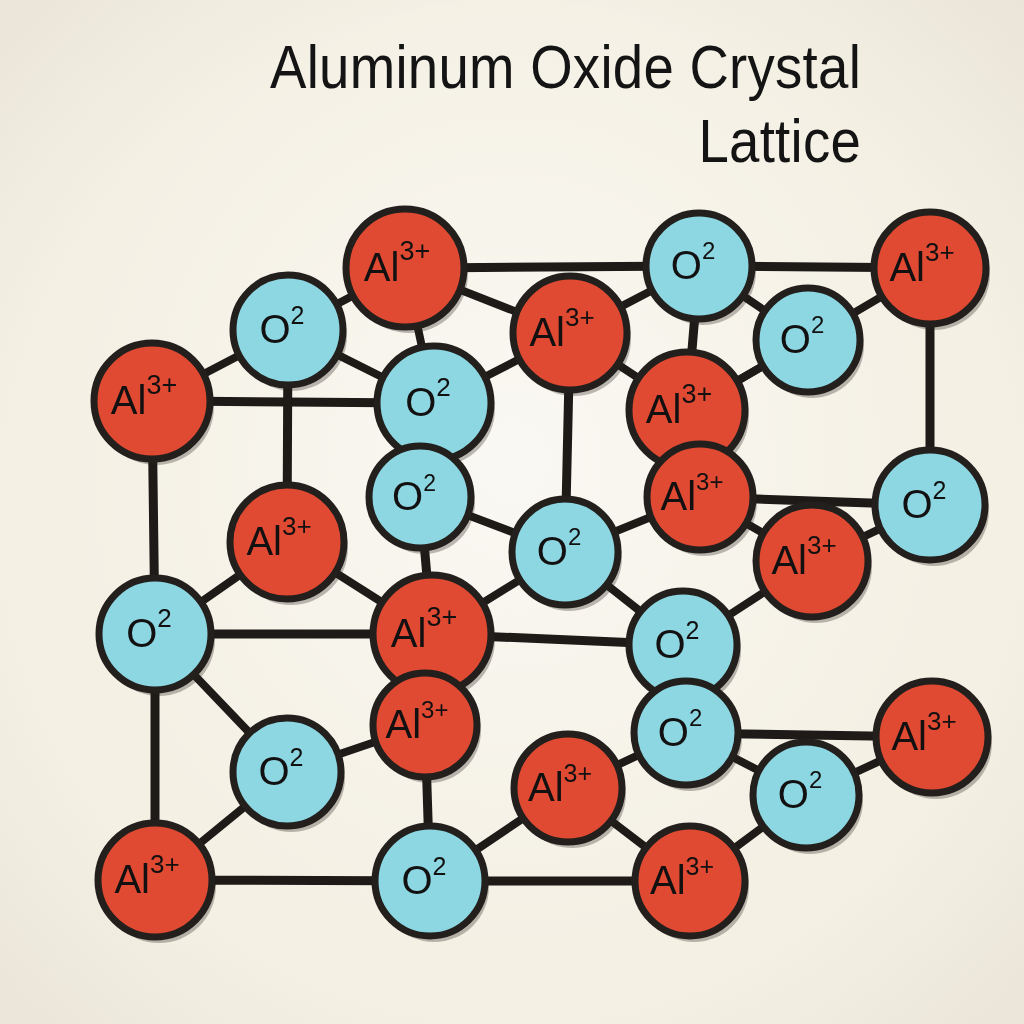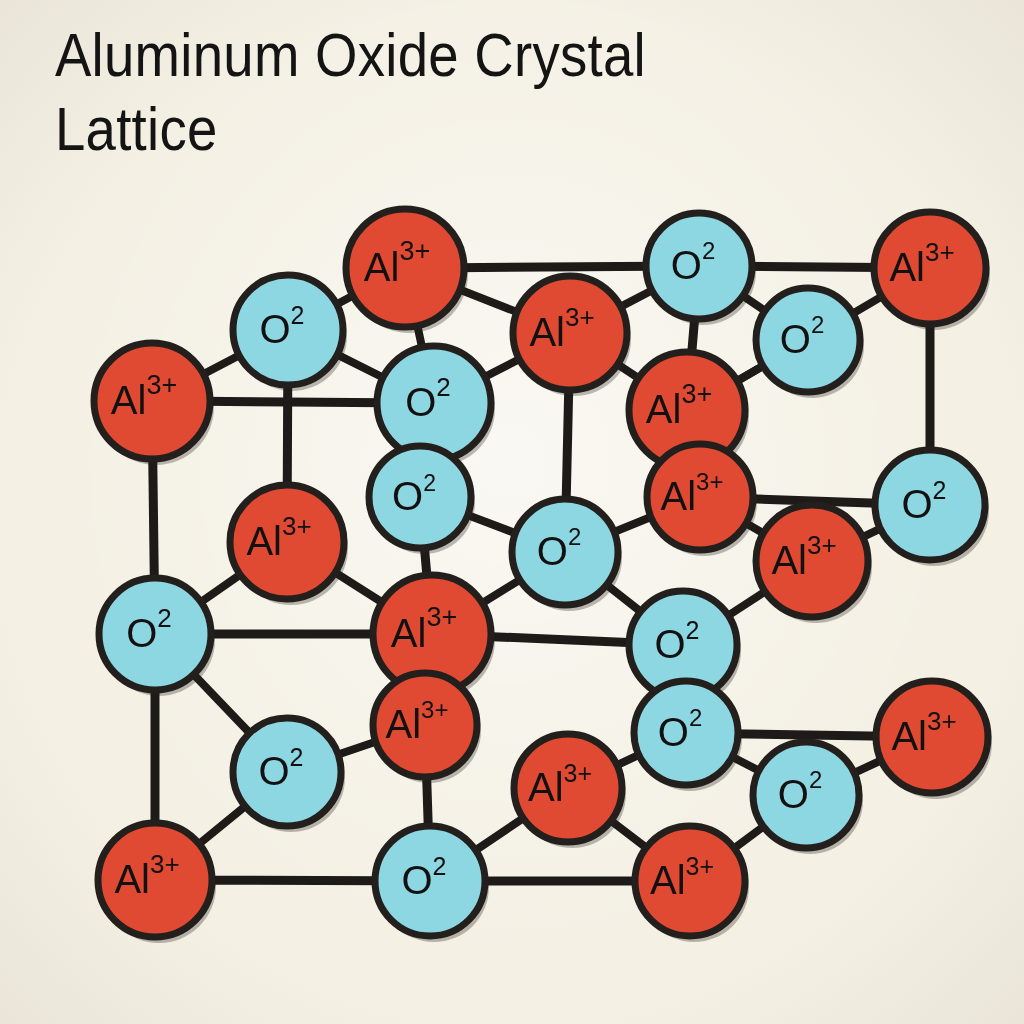--- a/index.html
+++ b/index.html
@@ -25,23 +25,23 @@
     position: absolute;
     inset: 0;
     pointer-events: none;
     background:
       radial-gradient(ellipse at 50% 45%, rgba(255,255,255,0.55) 0%, rgba(255,255,255,0.0) 62%),
       radial-gradient(ellipse at 50% 50%, rgba(0,0,0,0.0) 70%, rgba(120,110,85,0.085) 100%);
   }
   #title-block {
     position: absolute;
     left: 0;
-    top: 18px;
+    top: 30px;
     width: 916px;
-    text-align: left;
+    text-align: right;
     z-index: 6;
   }
   #title-block .title-line {
     display: block;
     font-family: "Liberation Sans Narrow", "Liberation Sans", sans-serif;
     font-size: 62px;
     line-height: 74px;
     font-weight: 400;
     color: #141414;
     letter-spacing: 0.3px;

